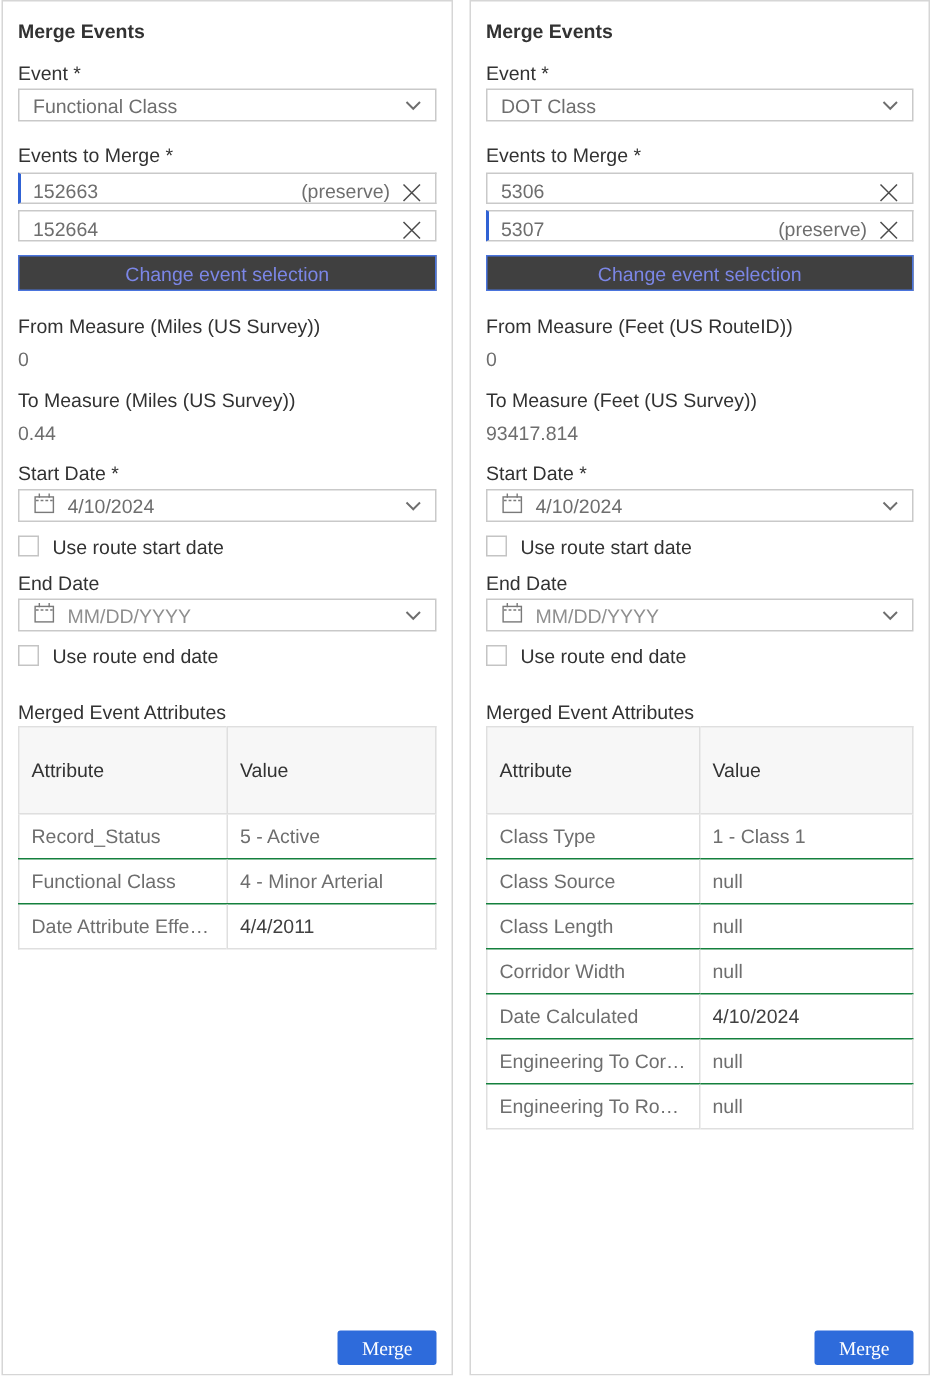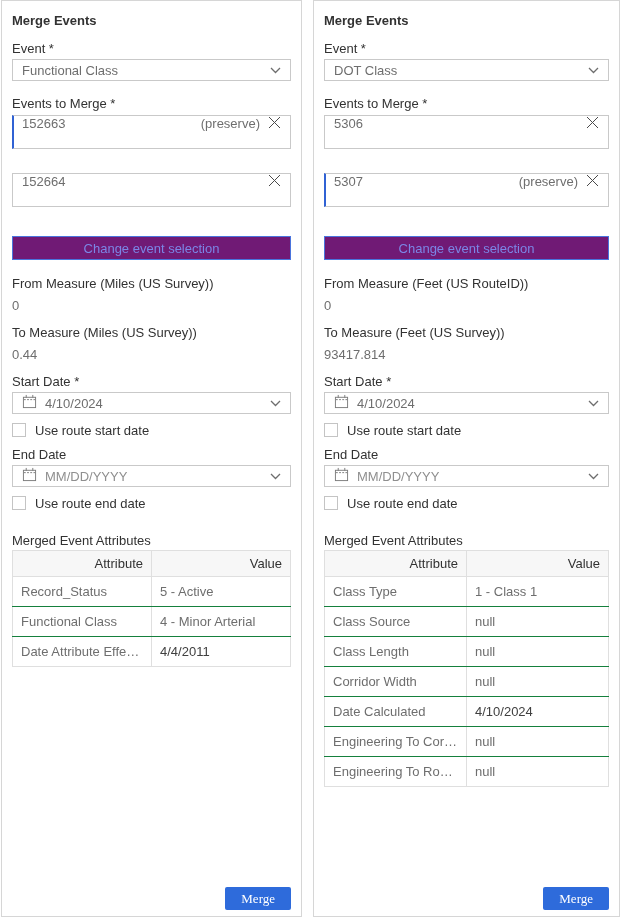--- a/index.html
+++ b/index.html
@@ -44,39 +44,39 @@
     display: flex; align-items: center;
     padding: 0 9px;
     font-size: 13px; color: var(--gray-text, #6e6e6e);
     cursor: pointer;
   }
   .select .grow { flex: 1; overflow: hidden; white-space: nowrap; }
   .chev { flex: 0 0 auto; display: flex; }
 
   .events { margin-bottom: 5px; }
   .evt-input {
-    height: 34px;
+    height: 21px;
     border: 1px solid var(--input-border, #c9c9c9);
-    display: flex; align-items: flex-start;
+    display: flex; align-items: flex-end;
     padding: 0 9px;
     font-size: 13px; color: var(--gray-text, #6e6e6e);
-    margin-bottom: 24px;
+    margin-bottom: 4px;
     background: #fff;
   }
   .evt-input.preserve { border-left: 2px solid var(--preserve-accent, #3062d4); padding-left: 8px; }
   .preserve-tag { margin-left: auto; margin-right: 8px; }
   .remove-btn {
     background: none; border: none; padding: 0; margin-left: auto;
     display: flex; align-items: center; cursor: pointer;
   }
   .evt-input.preserve .remove-btn { margin-left: 0; }
 
   .outline-btn {
     width: 100%; height: 24px;
-    background: #701a75;
+    background: #404040;
     border: 1px solid var(--outline-button-border, #4a74dd);
     color: var(--outline-button-text, #7b86e6);
     font-size: 13px; font-family: inherit;
     cursor: pointer;
   }
 
   .m-label { margin: 0 0 7px 0; }
   .m-label.first { margin-top: 16px; }
   .m-value {
     font-size: 13px; color: var(--gray-text, #6e6e6e);
@@ -100,22 +100,22 @@
   table.attrs {
     width: 100%;
     border-collapse: collapse;
     border: 1px solid var(--table-border, #dfdfdf);
     font-size: 13px;
     table-layout: fixed;
   }
   table.attrs th {
     background: var(--table-header-bg, #f7f7f7);
     color: var(--dark-text, #323232);
-    font-weight: 400; text-align: right;
-    padding: 5px 8px;
+    font-weight: 400; text-align: left;
+    padding: 21px 8px;
     border-bottom: 1px solid var(--table-border, #dfdfdf);
   }
   table.attrs th + th, table.attrs td + td { border-left: 1px solid var(--table-border, #dfdfdf); }
   table.attrs td {
     padding: 7px 8px;
     color: var(--gray-text, #6e6e6e);
     border-bottom: 1px solid #15803d;
     white-space: nowrap; overflow: hidden; text-overflow: ellipsis;
   }
   table.attrs tr:last-child td { border-bottom: none; }

